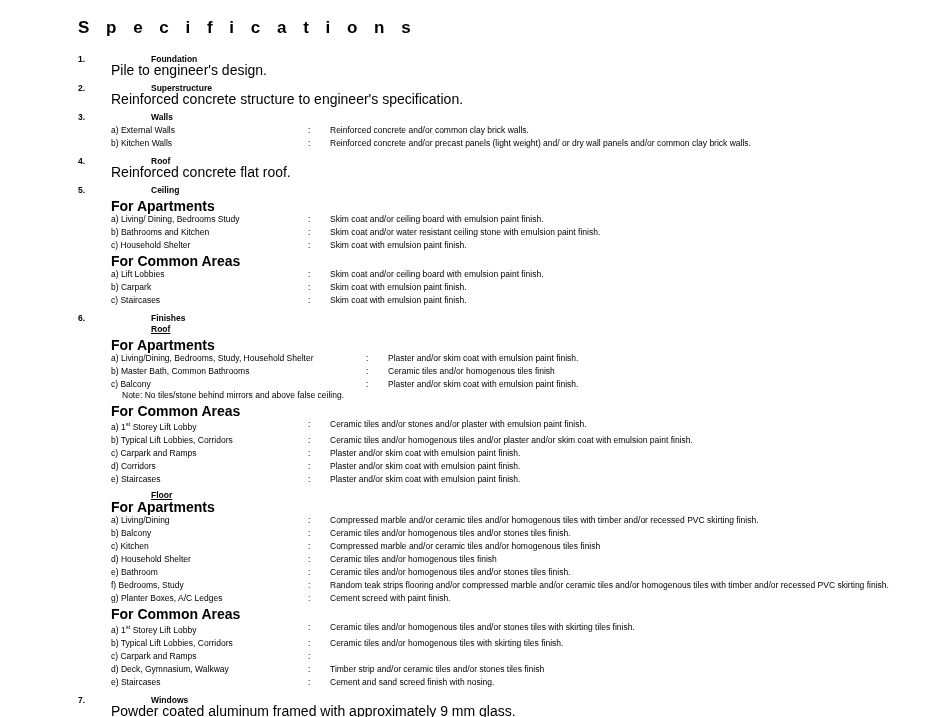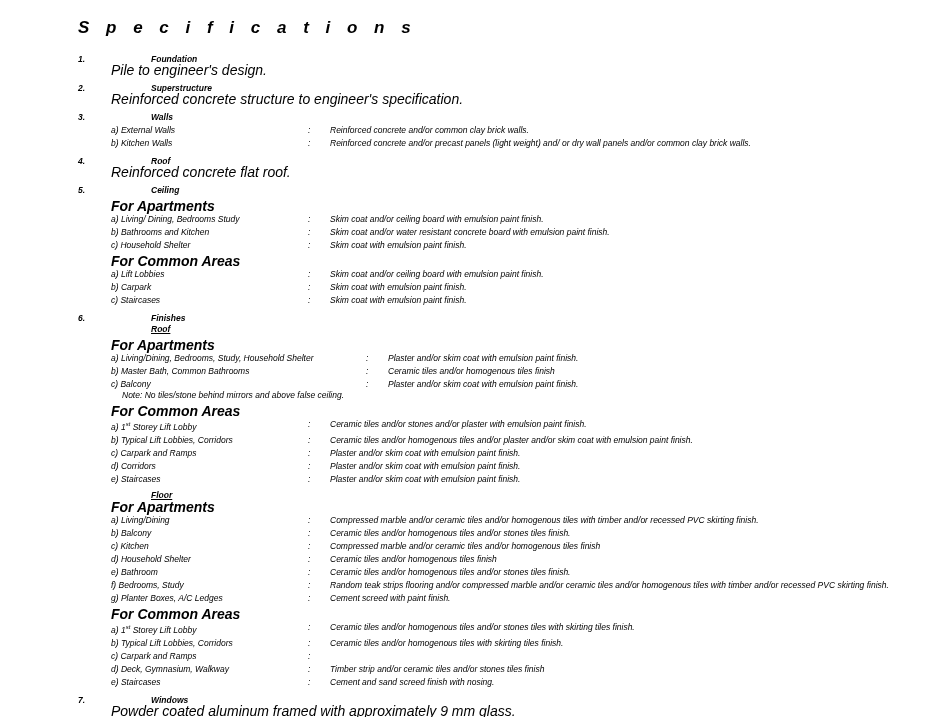--- a/index.html
+++ b/index.html
@@ -13,21 +13,20 @@
     font-family: "Liberation Sans", sans-serif;
     color: #000000;
     overflow: hidden;
   }
   .page {
     position: relative;
     width: 943px;
     height: 591px;
     box-sizing: border-box;
     padding: 18px 40px 0 78px;
-    font-style: italic;
   }
   .doc-title {
     font-size: 17px;
     font-weight: bold;
     letter-spacing: 6px;
     margin: 0 0 16px 0;
     font-family: "Liberation Sans", sans-serif;
   }
   .section {
     display: flex;
@@ -151,21 +150,21 @@
 
       <div class="sec-sub">For Apartments</div>
       <div class="row">
         <div class="label">a) Living/ Dining, Bedrooms  Study</div>
         <div class="colon">:</div>
         <div class="value">Skim coat and/or ceiling board with emulsion paint finish.</div>
       </div>
       <div class="row">
         <div class="label">b) Bathrooms and Kitchen</div>
         <div class="colon">:</div>
-        <div class="value">Skim coat and/or water resistant concrete board with emulsion paint finish.</div>
+        <div class="value">Skim coat and/or water resistant ceiling stone with emulsion paint finish.</div>
       </div>
       <div class="row">
         <div class="label">c) Household Shelter</div>
         <div class="colon">:</div>
         <div class="value">Skim coat with emulsion paint finish.</div>
       </div>
 
       <div class="sec-sub">For Common Areas</div>
       <div class="row">
         <div class="label">a) Lift Lobbies</div>

